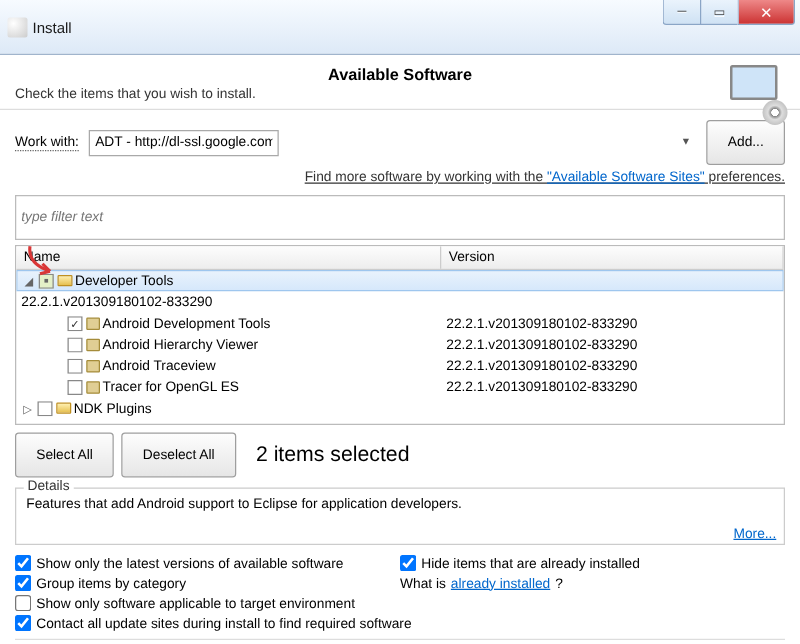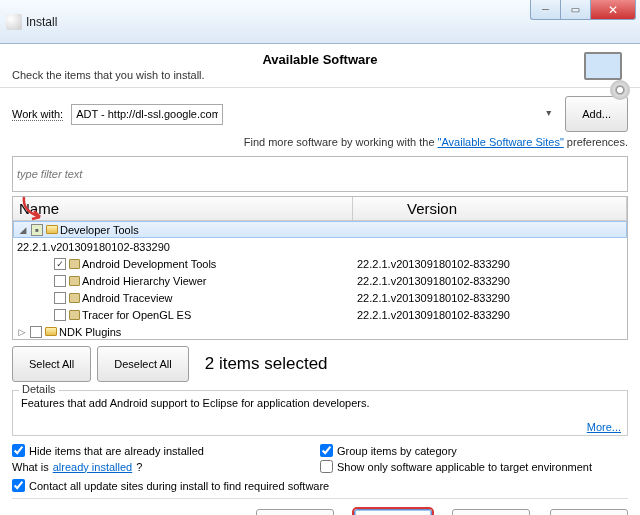--- a/index.html
+++ b/index.html
@@ -18,28 +18,28 @@
 .header-icon { position: absolute; right: 14px; top: 8px; width: 42px; height: 42px; }
 .header-icon .monitor { width: 38px; height: 28px; border: 2px solid #888; background: #cfe4f8; border-radius: 2px; position: relative; }
 .header-icon .disc { position: absolute; right: -4px; bottom: -6px; width: 20px; height: 20px; border-radius: 50%; background: radial-gradient(circle, #fff 20%, #888 22%, #ddd 40%, #aaa); }
 .body { padding: 8px 12px 0; font-size: 11px; }
 .workwith { display: flex; align-items: center; gap: 8px; margin-bottom: 4px; }
 .workwith label { border-bottom: 1px dotted #666; }
 .workwith input { flex: 1; height: 21px; font-size: 11px; padding: 0 4px; border: 1px solid #a9a9a9; }
 .workwith .combo { position: relative; }
 .workwith .combo::after { content: "▾"; position: absolute; right: 6px; top: 3px; font-size: 10px; color: #555; }
 .btn { height: 36px; padding: 0 16px; font-size: 11px; border: 1px solid #9e9e9e; background: linear-gradient(#fdfdfd, #e6e6e6); border-radius: 3px; cursor: pointer; }
-.findmore { text-align: right; font-size: 11px; color: #333; margin: 4px 0 8px; }
+.findmore { text-align: right; font-size: 11px; color: #333; margin: 4px 0 8px; text-decoration: underline; }
 .findmore a { color: #0066cc; text-decoration: underline; }
 .filter { width: 100%; height: 36px; border: 1px solid #bbb; font-size: 11px; color: #888; padding: 0 4px; margin-bottom: 4px; font-style: italic; }
 .tree { border: 1px solid #bbb; height: 144px; overflow: auto; background: #fff; }
-.tree-header { display: flex; background: linear-gradient(#fdfdfd, #ededed); border-bottom: 1px solid #ccc; font-size: 15px; }
+.tree-header { display: flex; background: linear-gradient(#fdfdfd, #ededed); border-bottom: 1px solid #ccc; font-size: 11px; }
 .tree-header div { padding: 3px 6px; border-right: 1px solid #ccc; }
 .col-name { width: 340px; }
-.col-ver { flex: 1; margin-left: 48px; }
+.col-ver { flex: 1; }
 .tree-body { font-size: 11px; }
 .row { display: flex; align-items: center; height: 17px; }
 .row.sel { background: linear-gradient(#e9f2fc, #d6e8fb); border: 1px solid #9ec6ee; }
 .row .cell1 { width: 340px; display: flex; align-items: center; overflow: hidden; white-space: nowrap; }
 .row .cell2 { flex: 1; padding-left: 4px; }
 .indent0 { padding-left: 4px; }
 .indent1 { padding-left: 38px; }
 .tw { width: 10px; text-align: center; color: #666; font-size: 9px; }
 .cb { width: 12px; height: 12px; margin: 0 3px; border: 1px solid #888; background: #fff; display: inline-flex; align-items: center; justify-content: center; font-size: 9px; color: #333; }
 .cb.checked::after { content: "✓"; }
@@ -181,20 +181,24 @@
 
   <div class="details">
     <span class="details-l">Details</span>
     <span>Features that add Android support to Eclipse for application developers.</span>
     <a href="#" class="more">More...</a>
   </div>
 
   <div class="opts">
     <label class="opt">
         <input type="checkbox" checked="" style="">
+        <span>Show only the latest versions of available software</span>
+      </label>
+    <label class="opt">
+        <input type="checkbox" checked="" style="">
         <span>Hide items that are already installed</span>
       </label>
     <label class="opt">
         <input type="checkbox" checked="" style="">
         <span>Group items by category</span>
       </label>
     <div class="opt">
         <span>What is </span>
         <a href="#">already installed</a>
         <span>?</span>

